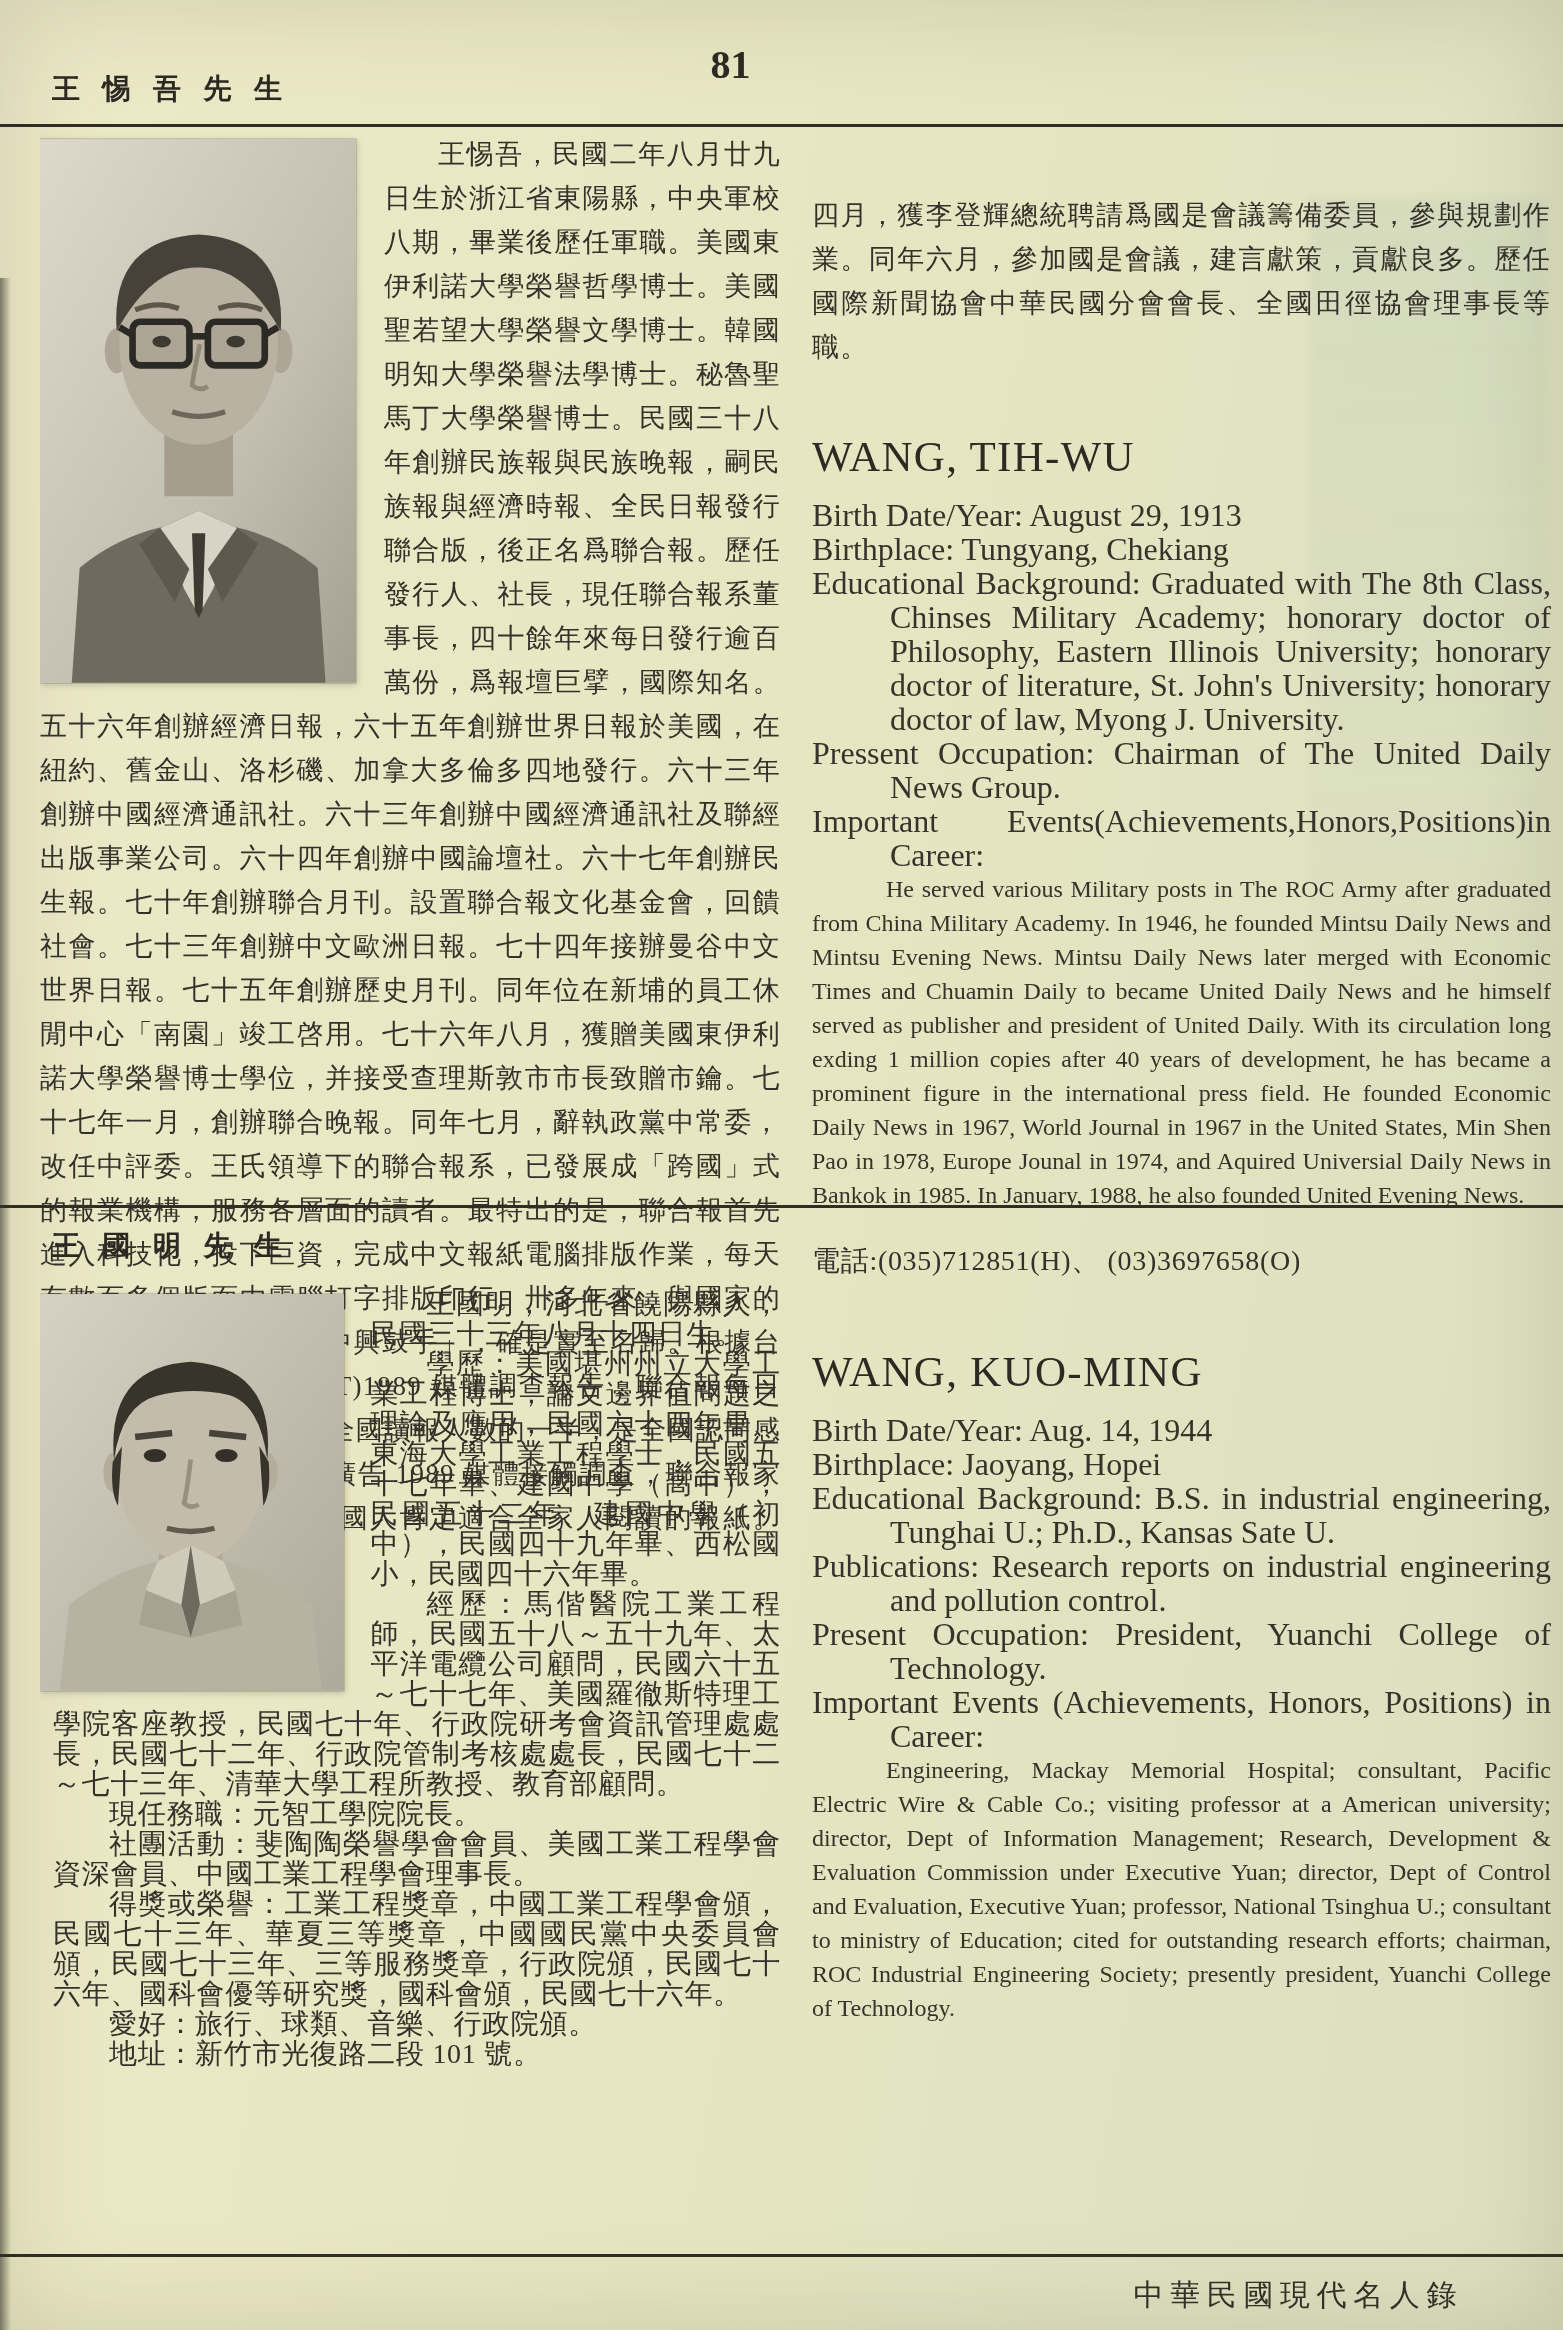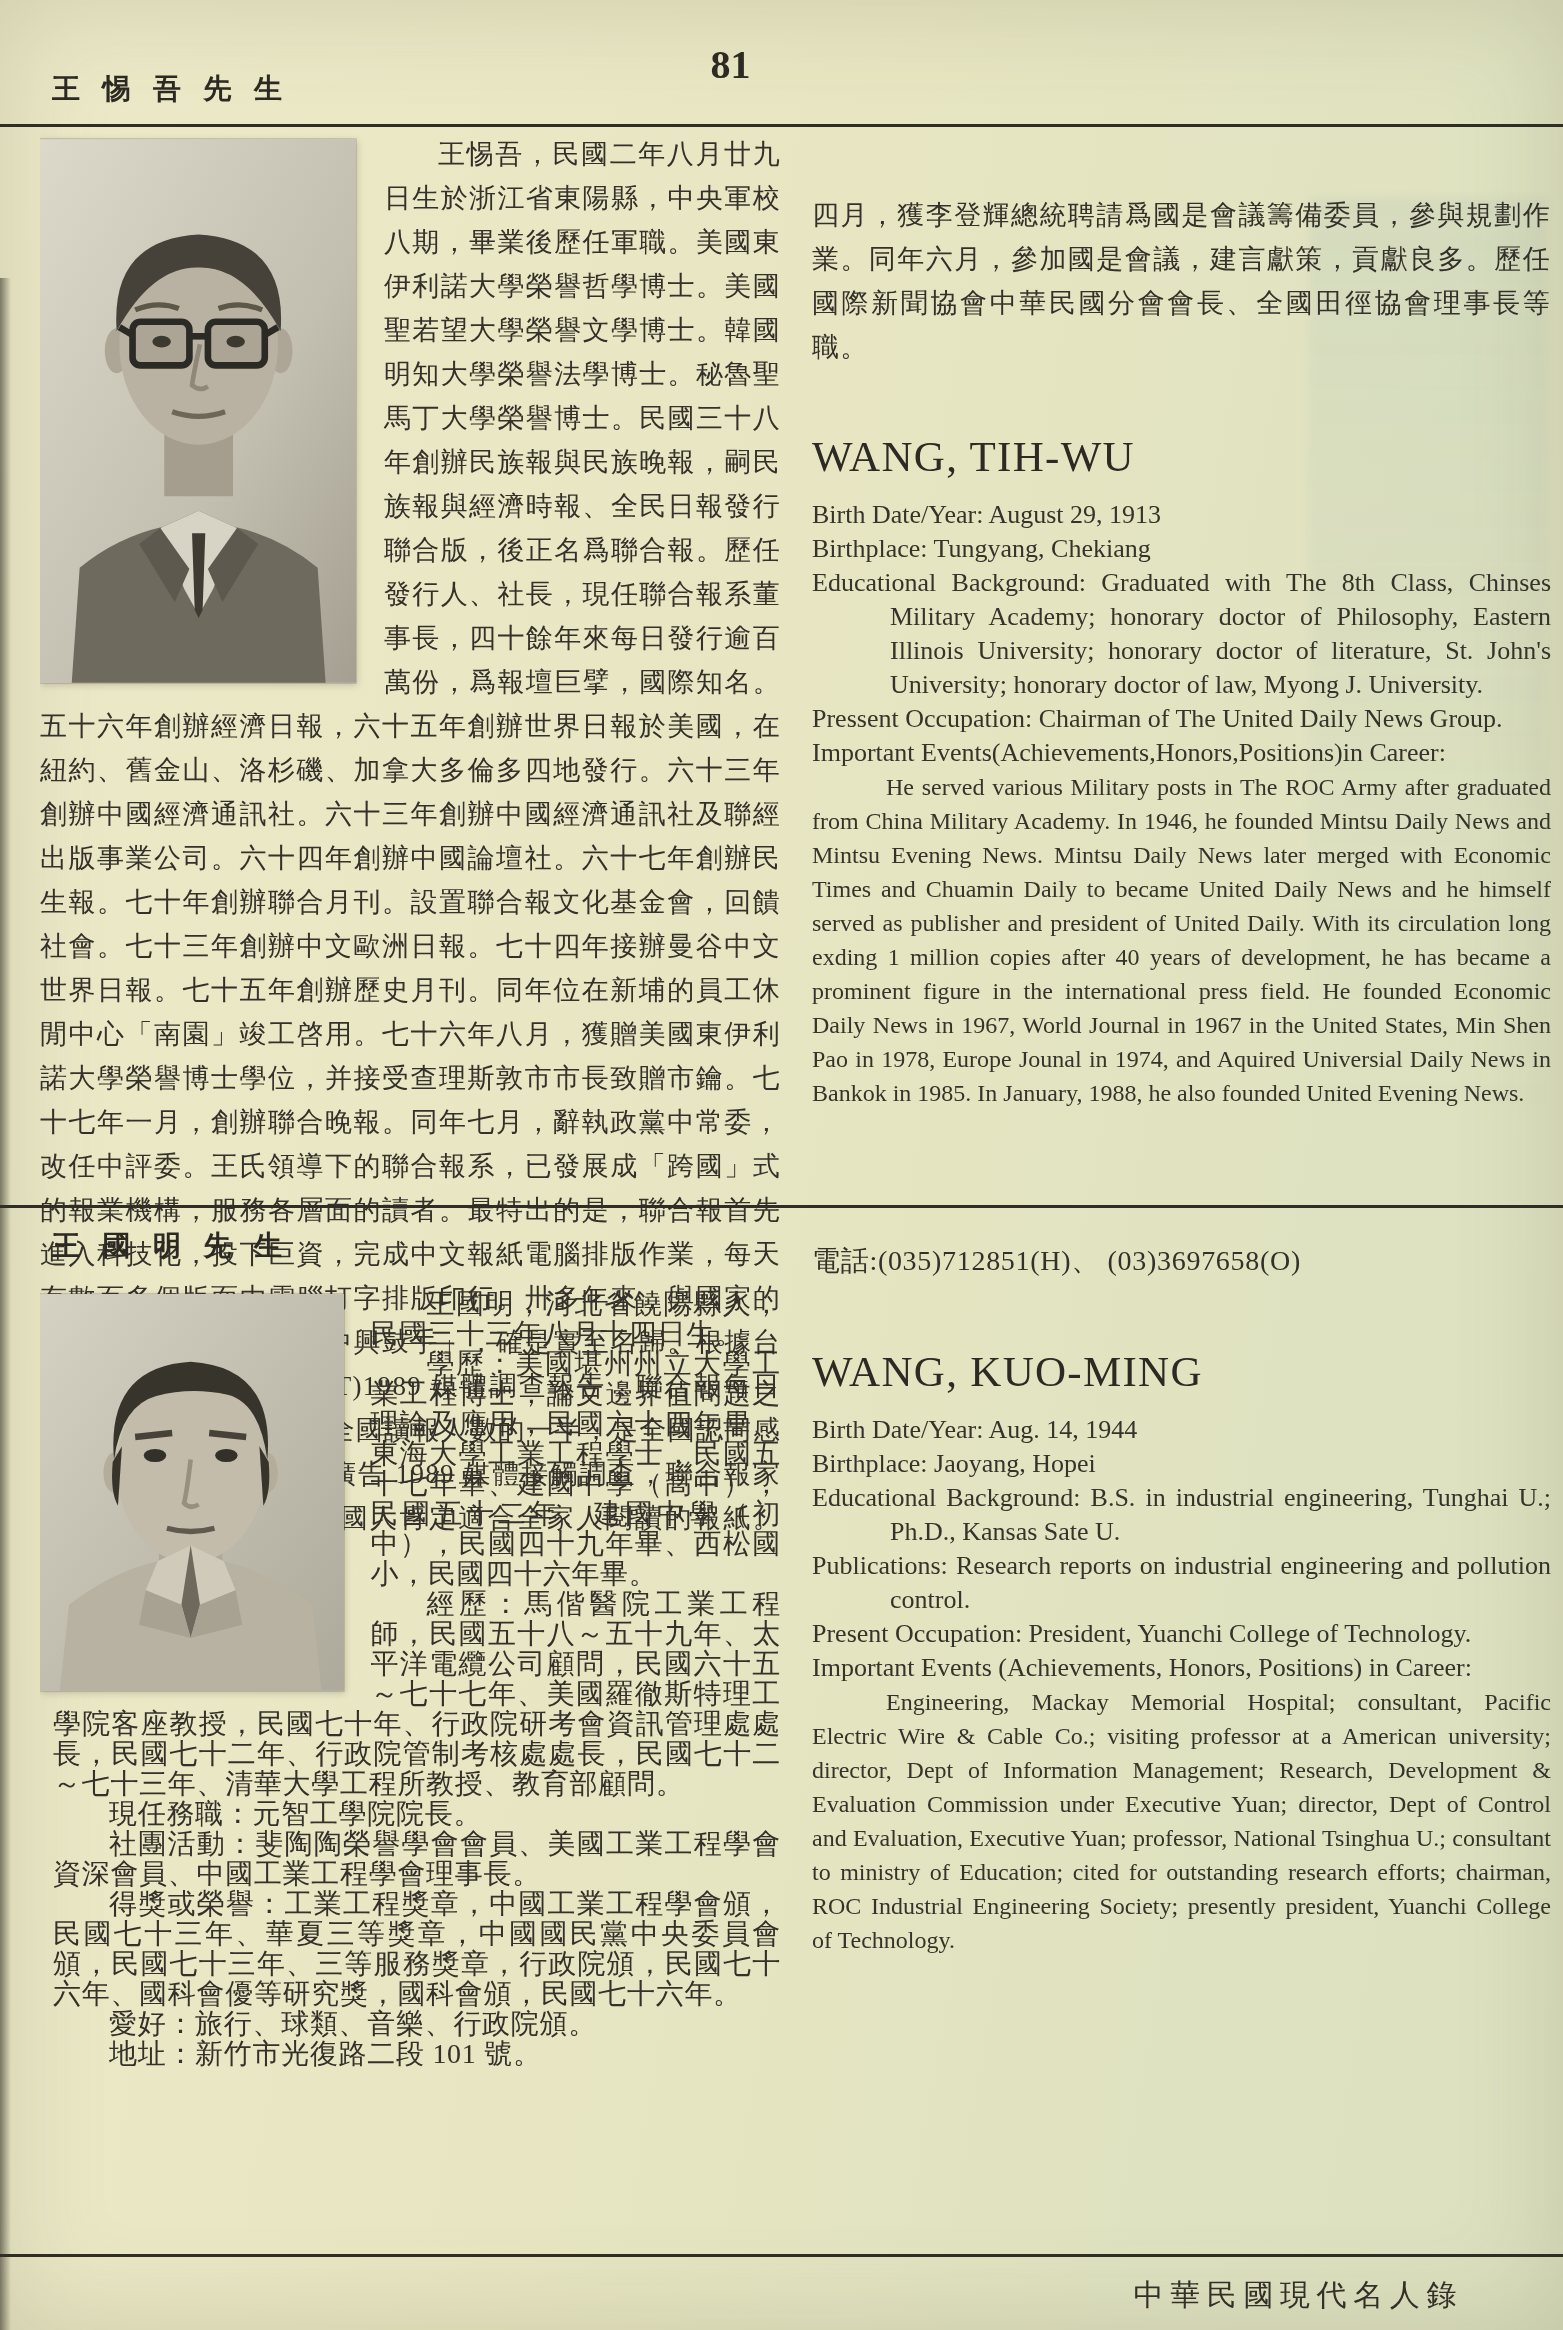--- a/index.html
+++ b/index.html
@@ -57,21 +57,21 @@
     text-align:justify;color:#34302a;
   }
   .indent{text-indent:2em;}
   .zh-small{font-size:28px;line-height:30px;letter-spacing:0.7px;margin-left:13px;}
 
   .en-name{
     margin:63px 0 17px 0;font-size:43px;font-weight:400;letter-spacing:1.3px;color:#2c2a23;
   }
   .en-name2{margin-top:68px;}
   .field{
-    margin:0;font-size:26px;line-height:34px;
+    margin:0;font-size:32px;line-height:34px;
     padding-left:78px;text-indent:-78px;text-align:justify;color:#36332b;
   }
   .career{
     margin:0;font-size:24px;line-height:34px;
     text-indent:74px;text-align:justify;color:#36332b;
   }
   .phone{margin:0;font-size:28px;line-height:37px;letter-spacing:0.7px;color:#34302a;}
 
   .footer{
     position:absolute;right:101px;top:2275px;

